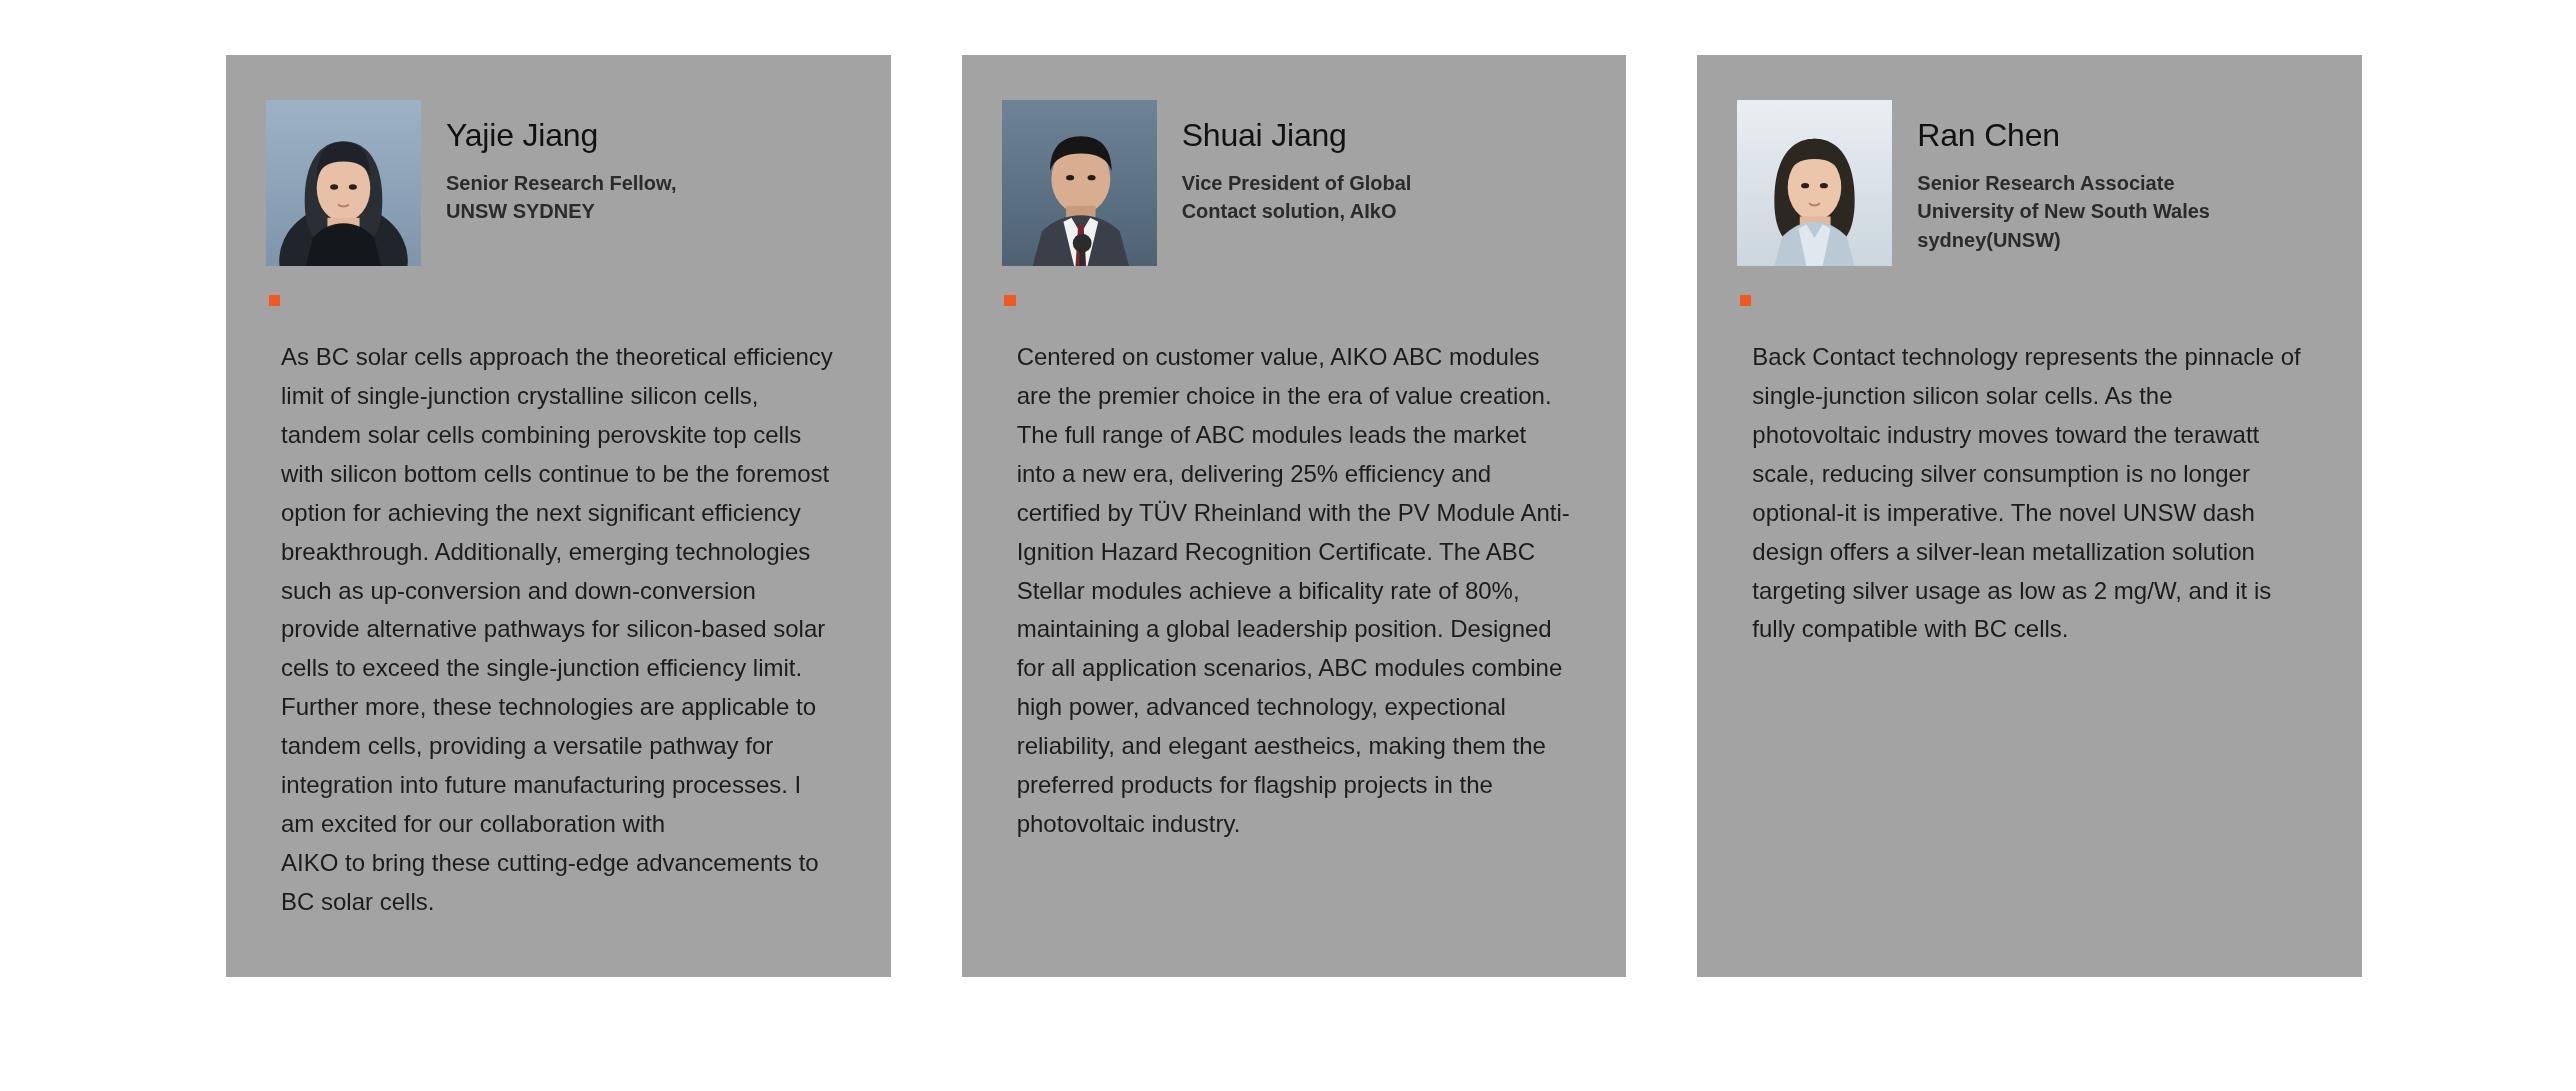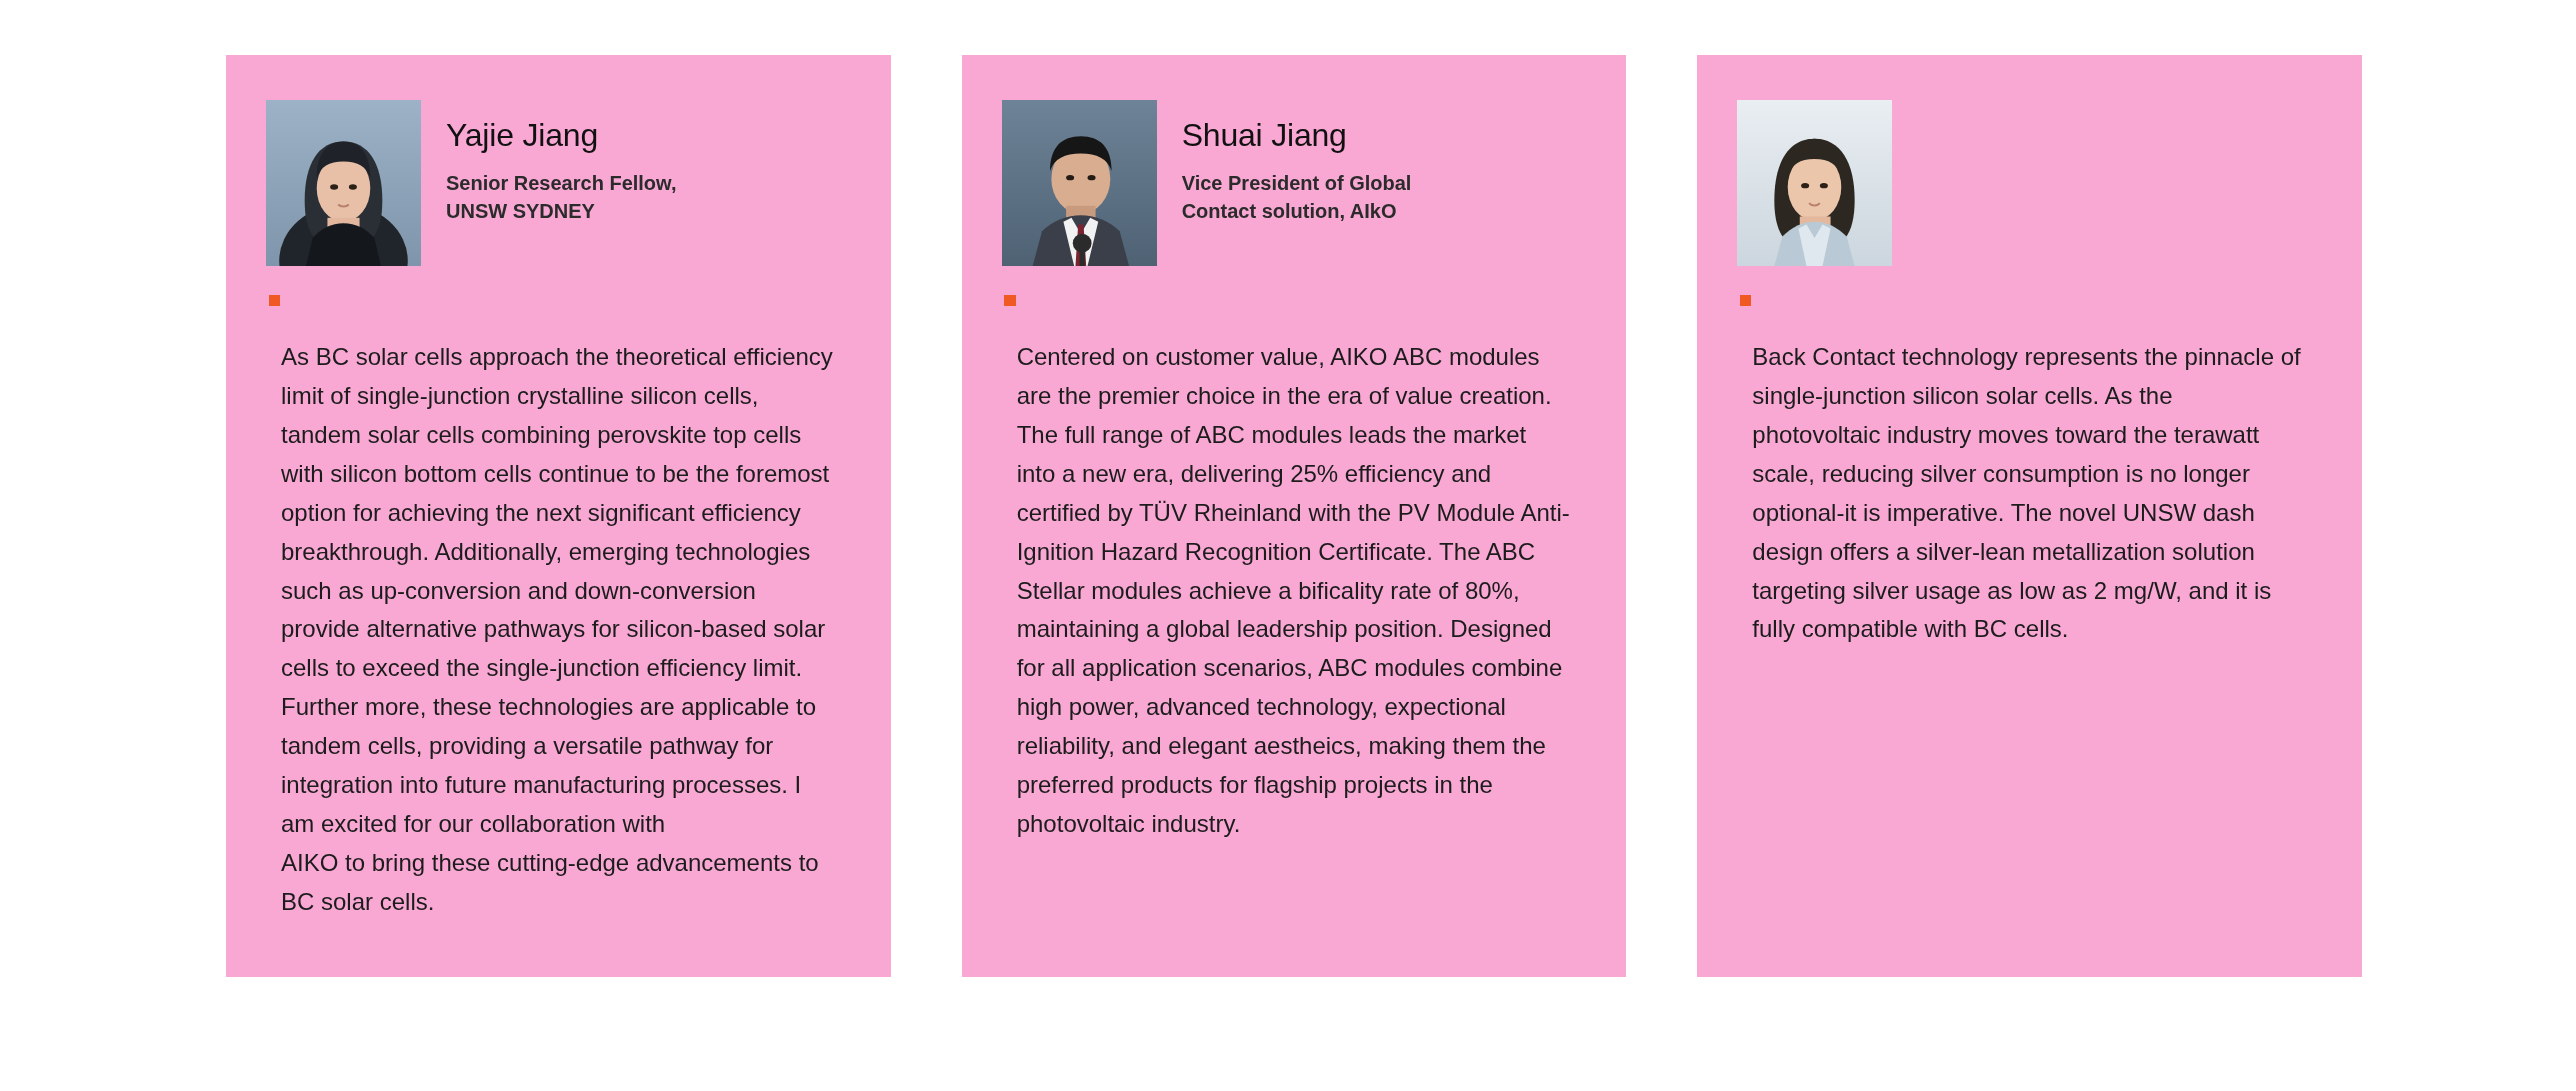--- a/index.html
+++ b/index.html
@@ -20,21 +20,21 @@
     left: 226px;
     top: 55px;
     width: 2136px;
     display: flex;
     gap: 71px;
   }
 
   .card {
     width: 679px;
     min-height: 922px;
-    background: #f9a8d4;
+    background: #a3a3a3;
     box-sizing: border-box;
     padding: 45px 40px 40px 40px;
   }
 
   .card-header {
     display: flex;
     align-items: flex-start;
     gap: 25px;
   }
 
@@ -173,19 +173,25 @@
           <ellipse cx="116" cy="130" rx="40" ry="50" fill="#ecc6ab"></ellipse>
           <path d="M76 114 C76 78 92 58 116 58 C140 58 156 78 156 114 C150 96 138 88 116 88 C94 88 82 96 76 114 Z" fill="#2c2821"></path>
           <rect x="94" y="174" width="46" height="28" fill="#e3b89c"></rect>
           <path d="M68 204 C82 190 98 182 116 182 C134 182 150 190 164 204 L176 248 L56 248 Z" fill="#b9cad6"></path>
           <path d="M104 186 L116 206 L128 186 L140 192 L128 248 L104 248 L92 192 Z" fill="#dfe8ee"></path>
           <ellipse cx="102" cy="128" rx="6" ry="4" fill="#2b2118"></ellipse>
           <ellipse cx="130" cy="128" rx="6" ry="4" fill="#2b2118"></ellipse>
           <path d="M108 154 C112 159 120 159 124 154" stroke="#b9806b" stroke-width="3" fill="none"></path>
         </svg>
       </div>
+      <div class="person-info">
+        <h3 class="person-name">Ran Chen</h3>
+        <p class="person-role">Senior Research Associate
+University of New South Wales
+sydney(UNSW)</p>
+      </div>
     </div>
     <div class="accent-square"></div>
     <p class="quote-text">Back Contact technology represents the pinnacle of single-junction silicon solar cells. As the photovoltaic industry moves toward the terawatt scale, reducing silver consumption is no longer optional-it is imperative. The novel UNSW dash design offers a silver-lean metallization solution targeting silver usage as low as 2 mg/W, and it is fully compatible with BC cells.</p>
   </div>
 
 </div>
 
 
 </body></html>

